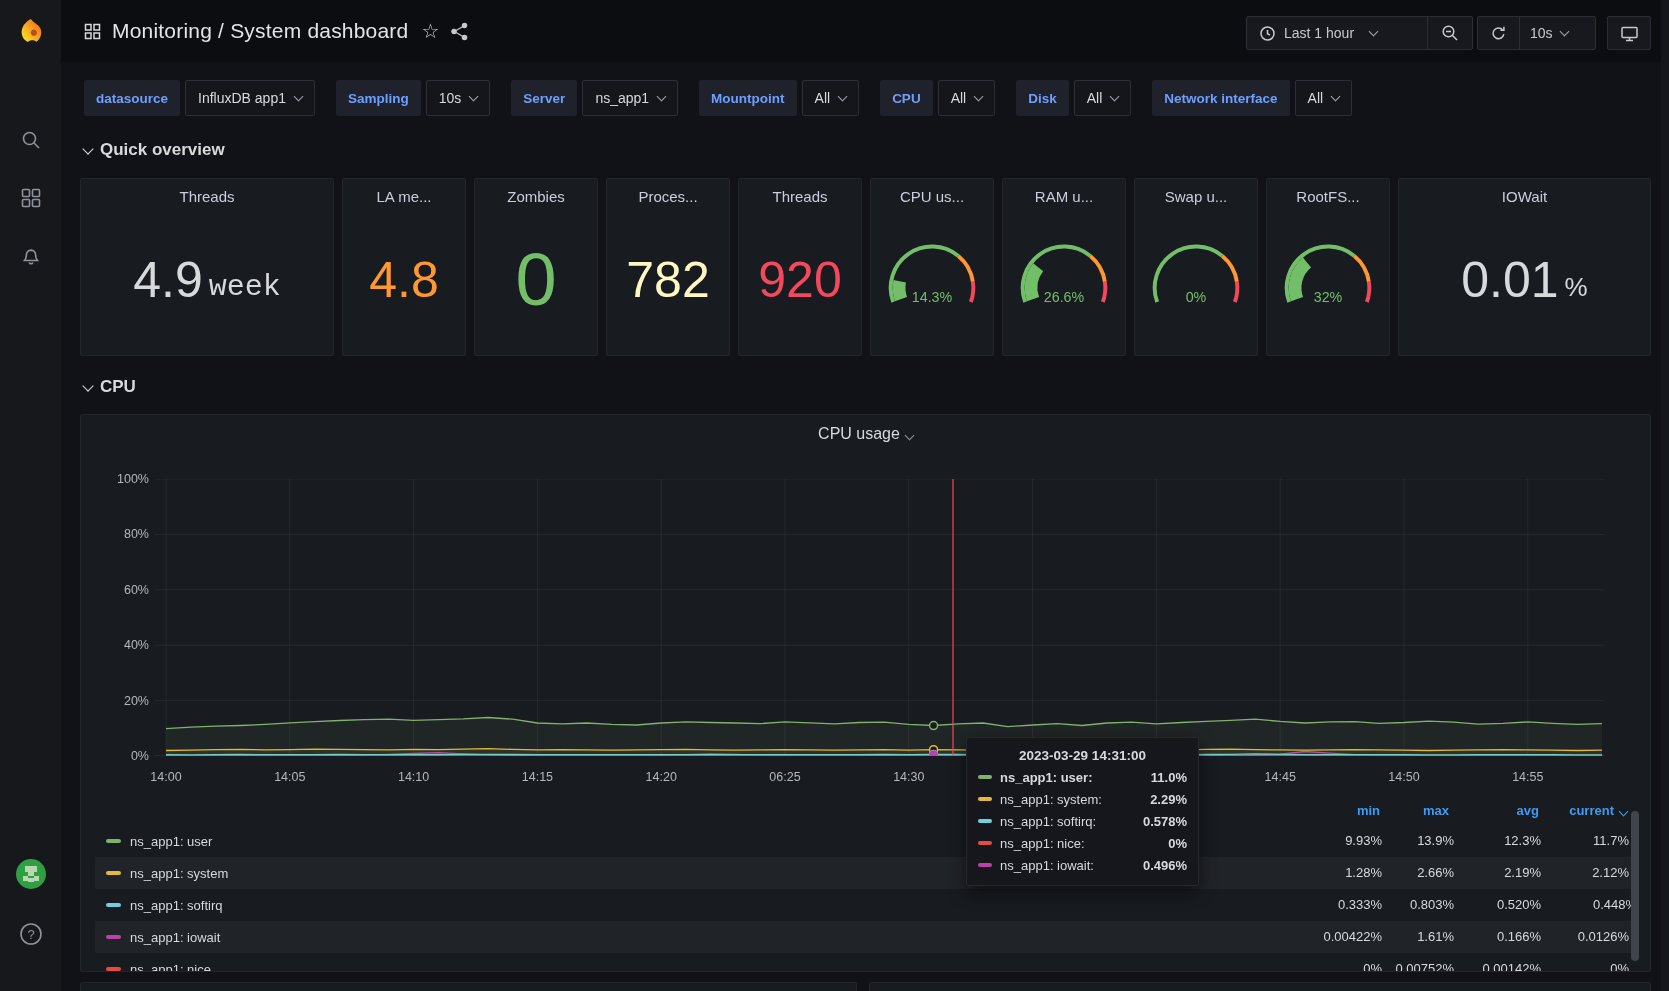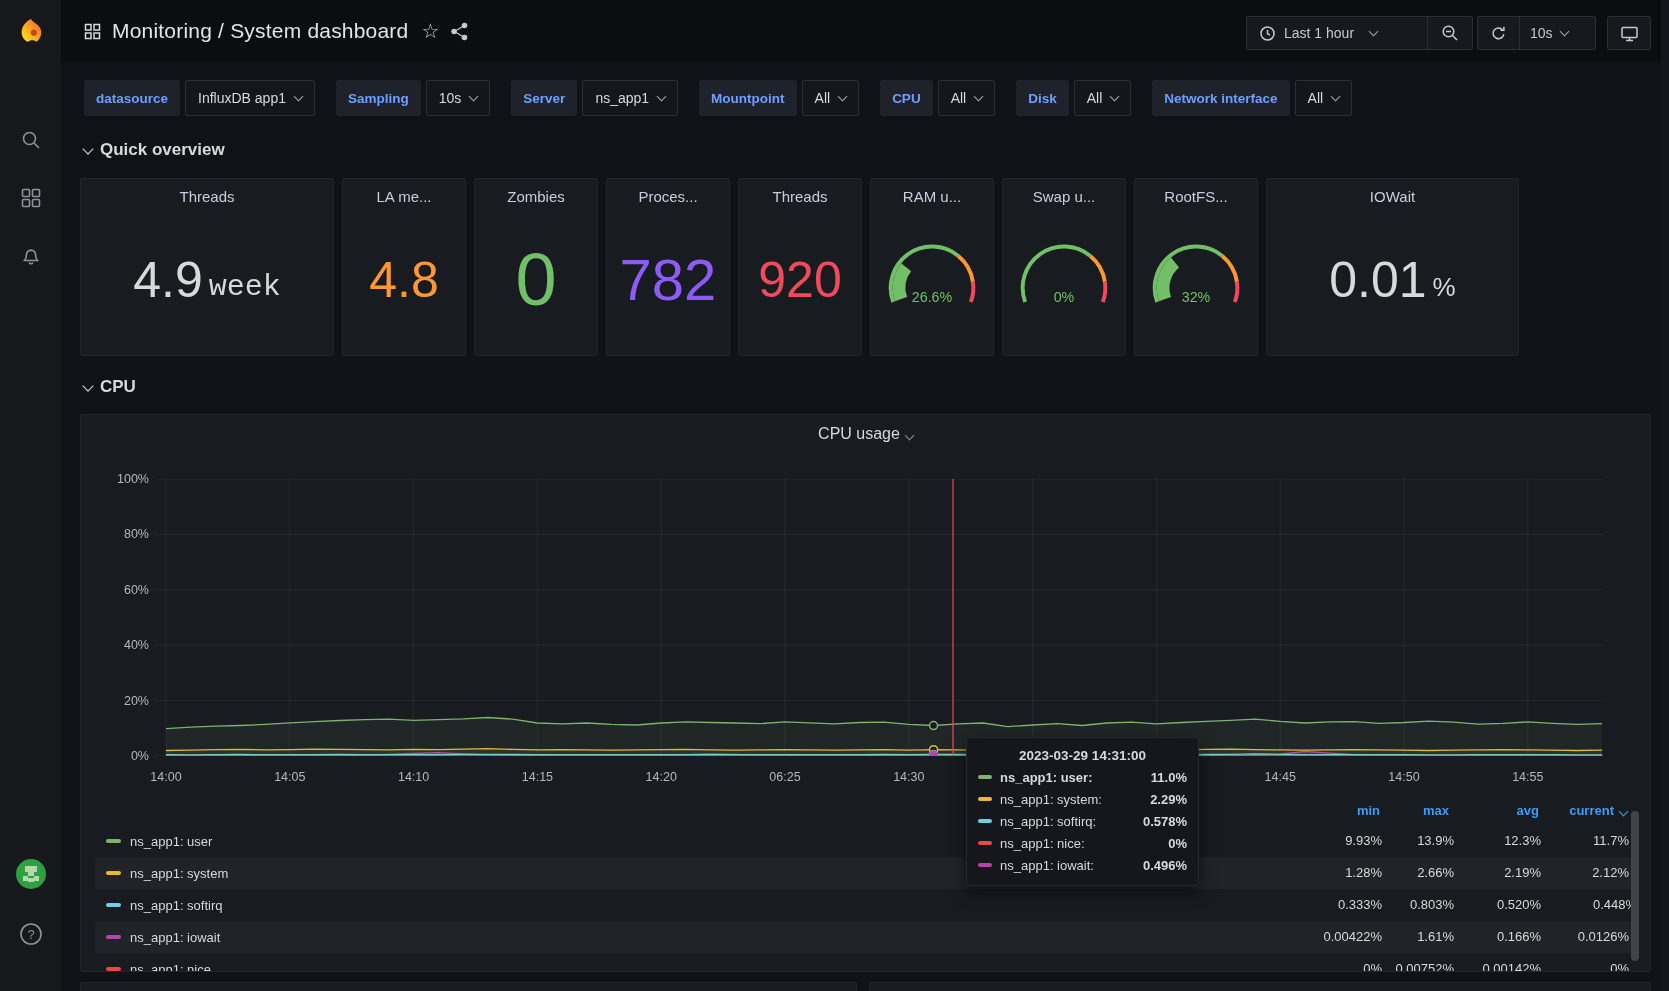--- a/index.html
+++ b/index.html
@@ -251,27 +251,39 @@
       </div>
       <div class="panel stat" style="width: 124px;">
         <div class="ptitle">Zombies</div>
         <div class="pbody">
           <span class="bigval" style="color: rgb(115, 191, 105); font-size: 74px;">0</span>
         </div>
       </div>
       <div class="panel stat" style="width: 124px;">
         <div class="ptitle">Proces...</div>
         <div class="pbody">
-          <span class="bigval" style="color: #8b5cf6; font-size: 58px;">782</span>
+          <span class="bigval" style="color: #fef9c3; font-size: 50px;">782</span>
         </div>
       </div>
       <div class="panel stat" style="width: 124px;">
         <div class="ptitle">Threads</div>
         <div class="pbody">
           <span class="bigval" style="color: rgb(242, 73, 92); font-size: 50px;">920</span>
+        </div>
+      </div>
+      <div class="panel stat" style="width: 124px;">
+        <div class="ptitle">CPU us...</div>
+        <div class="pbody">
+          <svg width="124" height="112" viewBox="0 0 124 112">
+            <path d="M22.53 78.36 A42 42 0 0 1 88.77 31.64" stroke="#73bf69" stroke-width="4" fill="none"></path>
+            <path d="M88.77 31.64 A42 42 0 0 1 103.53 57.72" stroke="#ff9830" stroke-width="4" fill="none"></path>
+            <path d="M103.53 57.72 A42 42 0 0 1 101.47 78.36" stroke="#f2495c" stroke-width="4" fill="none"></path>
+            <path d="M30.52 75.46 A33.5 33.5 0 0 1 29.17 57.34" stroke="#73bf69" stroke-width="13" fill="none"></path>
+            <text x="62" y="78" text-anchor="middle" font-size="14.5" fill="#73bf69" font-family="Liberation Sans,sans-serif">14.3%</text>
+          </svg>
         </div>
       </div>
       <div class="panel stat" style="width: 124px;">
         <div class="ptitle">RAM u...</div>
         <div class="pbody">
           <svg width="124" height="112" viewBox="0 0 124 112">
             <path d="M22.53 78.36 A42 42 0 0 1 88.77 31.64" stroke="#73bf69" stroke-width="4" fill="none"></path>
             <path d="M88.77 31.64 A42 42 0 0 1 103.53 57.72" stroke="#ff9830" stroke-width="4" fill="none"></path>
             <path d="M103.53 57.72 A42 42 0 0 1 101.47 78.36" stroke="#f2495c" stroke-width="4" fill="none"></path>
             <path d="M30.52 75.46 A33.5 33.5 0 0 1 35.79 43.14" stroke="#73bf69" stroke-width="13" fill="none"></path>

